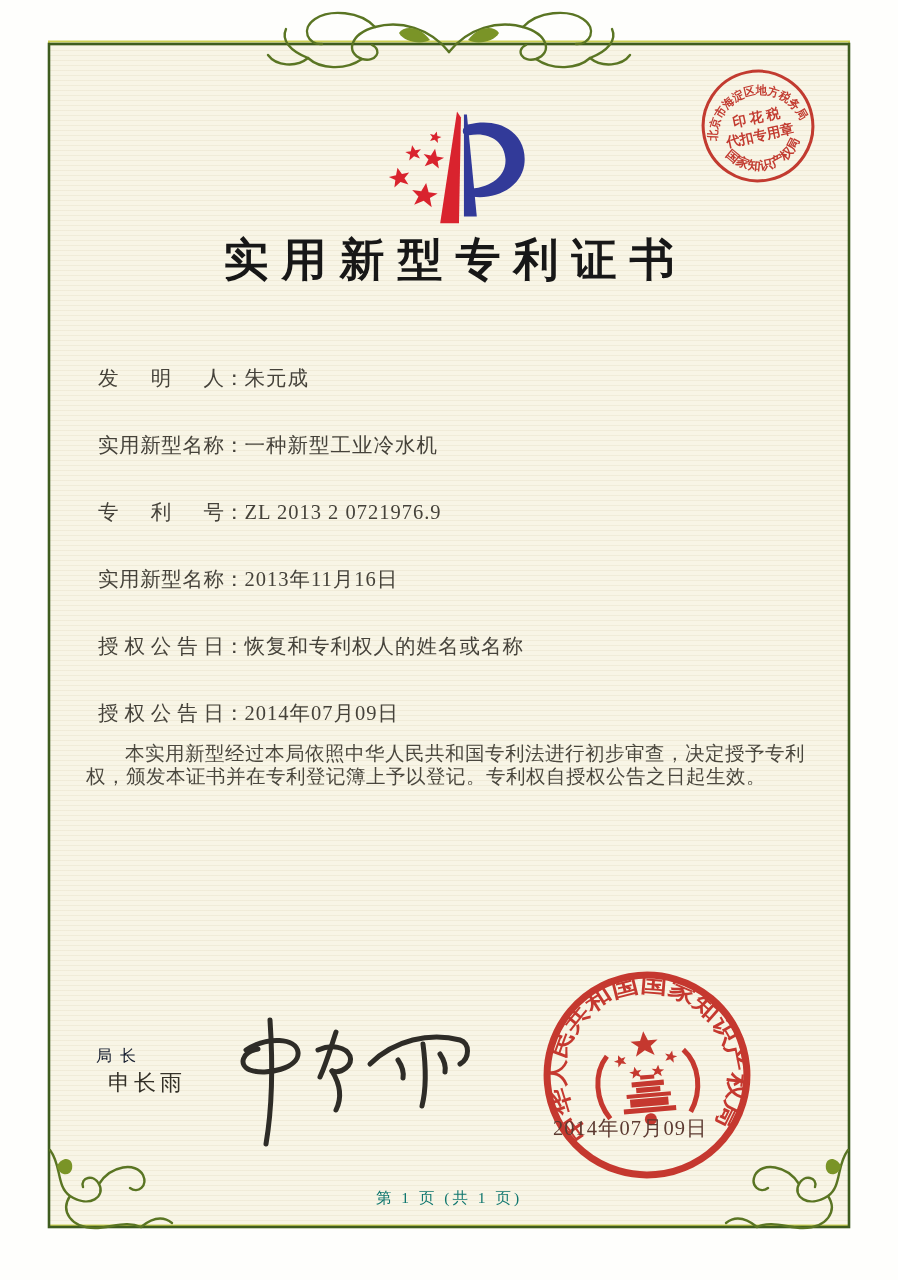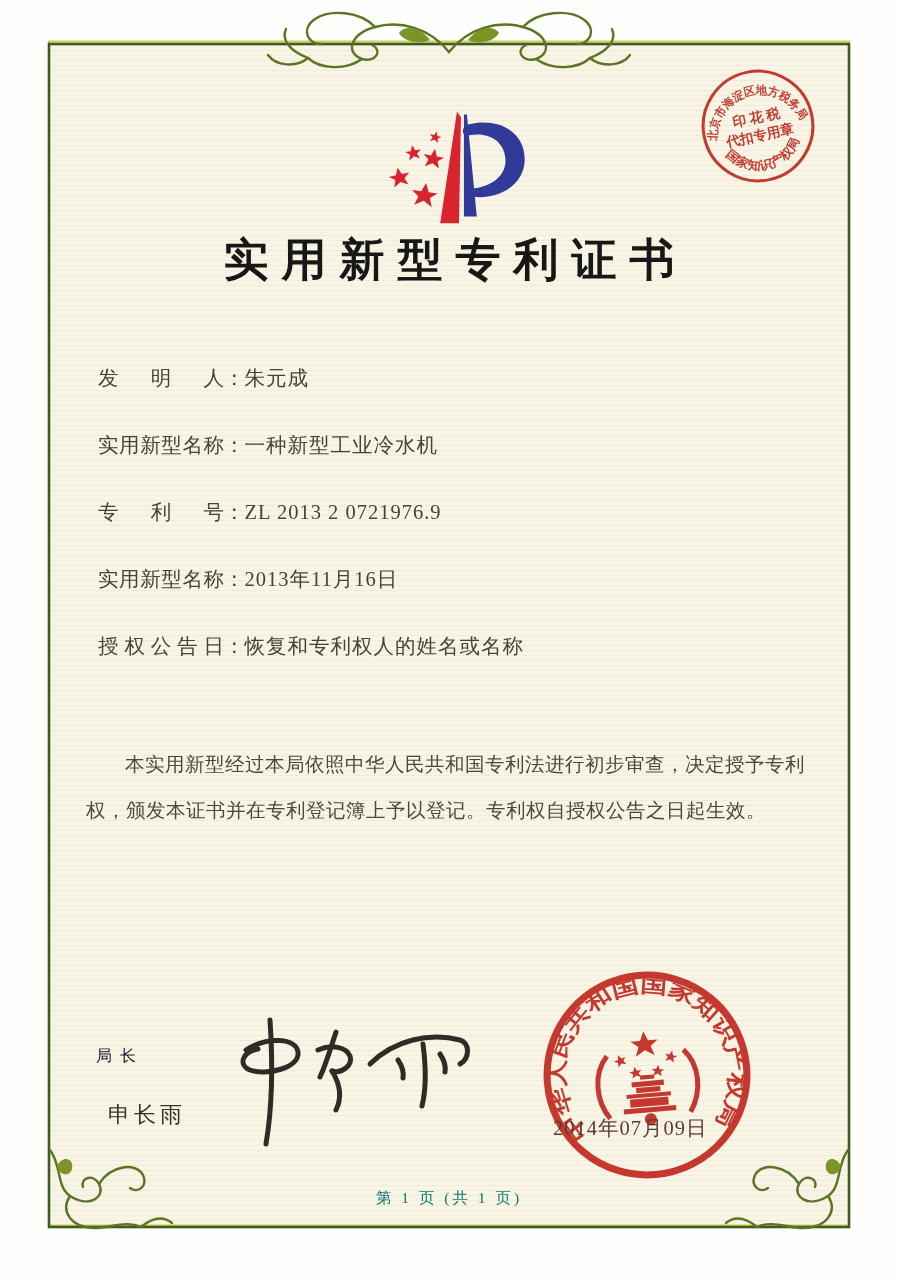--- a/index.html
+++ b/index.html
@@ -13,25 +13,25 @@
   .logo-svg{position:absolute;left:368px;top:96px;width:178px;height:142px;}
   .tax-stamp{position:absolute;left:692px;top:60px;width:132px;height:132px;transform:rotate(-12deg);}
   .title{position:absolute;left:0;top:230px;width:898px;margin:0;text-align:center;
          font-size:45px;font-weight:700;color:#171717;letter-spacing:13px;text-indent:13px;}
   .fields{position:absolute;left:98px;top:364px;width:700px;color:#45423a;font-size:20.5px;}
   .f-row{margin-bottom:39px;line-height:28px;white-space:nowrap;}
   .f-label{display:inline-block;width:126px;text-align:justify;text-align-last:justify;vertical-align:top;}
   .f-colon{display:inline-block;vertical-align:top;}
   .f-value{display:inline-block;vertical-align:top;letter-spacing:1px;}
   .paras{position:absolute;left:86px;top:742px;width:740px;color:#4a473e;
-         font-size:19.5px;line-height:46px;}
+         font-size:19.5px;line-height:23px;}
   .paras p{margin:0;text-indent:2em;letter-spacing:0.5px;}
   .sig-title{position:absolute;left:96px;top:1046px;font-size:16px;letter-spacing:8px;color:#0f172a;
              font-family:"Liberation Sans", sans-serif;}
-  .sig-name{position:absolute;left:108px;top:1100px;font-size:22px;letter-spacing:4px;color:#343128;
+  .sig-name{position:absolute;left:108px;top:1068px;font-size:22px;letter-spacing:4px;color:#343128;
             font-family:"Liberation Sans", sans-serif;}
   .sig-svg{position:absolute;left:218px;top:1002px;width:270px;height:150px;}
   .seal-svg{position:absolute;left:536px;top:964px;width:222px;height:222px;transform:rotate(-5deg);}
   .seal-date{position:absolute;left:553px;top:1114px;width:210px;font-size:20.5px;color:#5c3a31;
              letter-spacing:1px;}
   .footer{position:absolute;left:0;top:1188px;width:898px;text-align:center;font-size:15.5px;
           letter-spacing:3px;color:#0f766e;}
   svg text{font-family:"Liberation Serif", serif;}
 </style>
 </head>
@@ -124,20 +124,23 @@
     </div>
     <div class="f-row">
       <span class="f-label">专利号</span><span class="f-colon">：</span><span class="f-value">ZL 2013 2 0721976.9</span>
     </div>
     <div class="f-row">
       <span class="f-label">实用新型名称</span><span class="f-colon">：</span><span class="f-value">2013年11月16日</span>
     </div>
     <div class="f-row">
       <span class="f-label">授权公告日</span><span class="f-colon">：</span><span class="f-value">恢复和专利权人的姓名或名称</span>
     </div>
+    <div class="f-row">
+      <span class="f-label">授权公告日</span><span class="f-colon">：</span><span class="f-value">2014年07月09日</span>
+    </div>
   </div>
 
   <div class="paras">
     <p>本实用新型经过本局依照中华人民共和国专利法进行初步审查，决定授予专利权，颁发本证书并在专利登记簿上予以登记。专利权自授权公告之日起生效。</p>
   </div>
 
   <div class="sig-title">局长</div>
   <div class="sig-name">申长雨</div>
 
   <svg class="sig-svg" viewBox="0 0 270 150">

